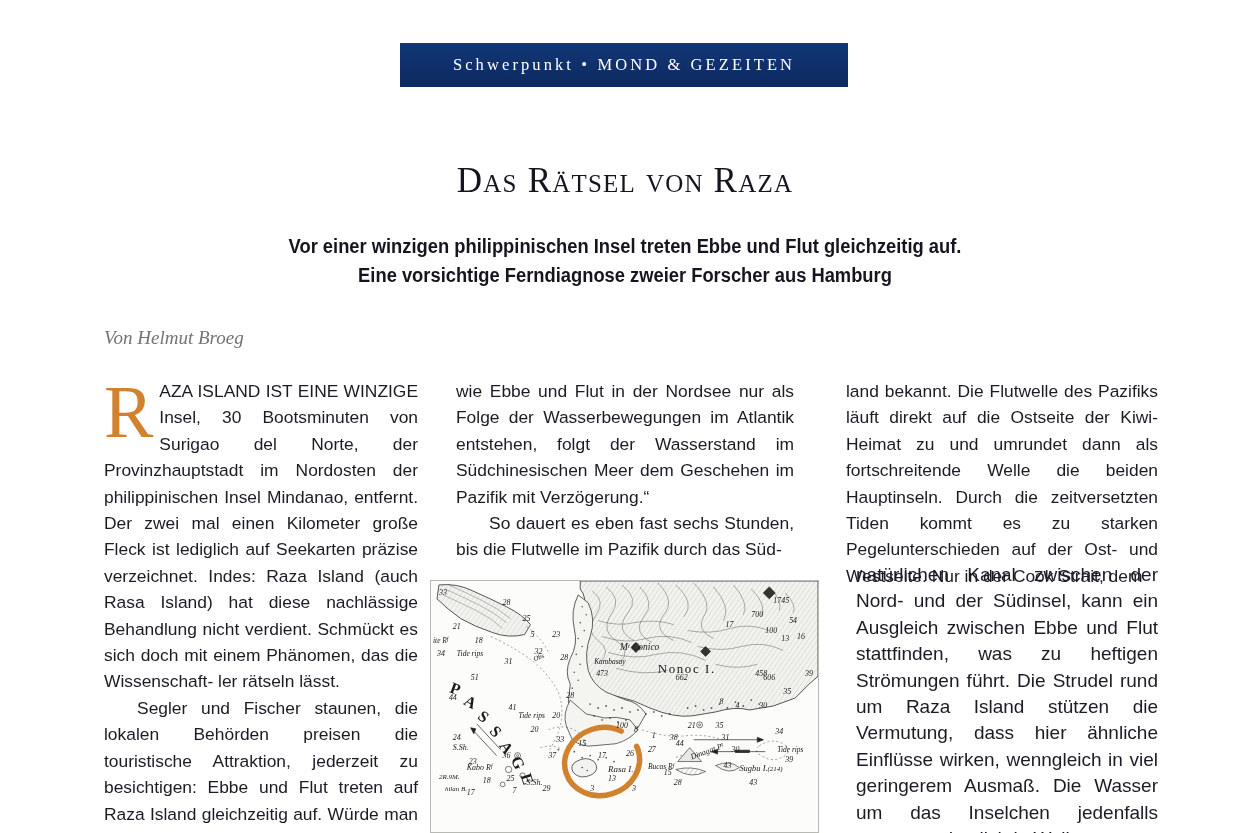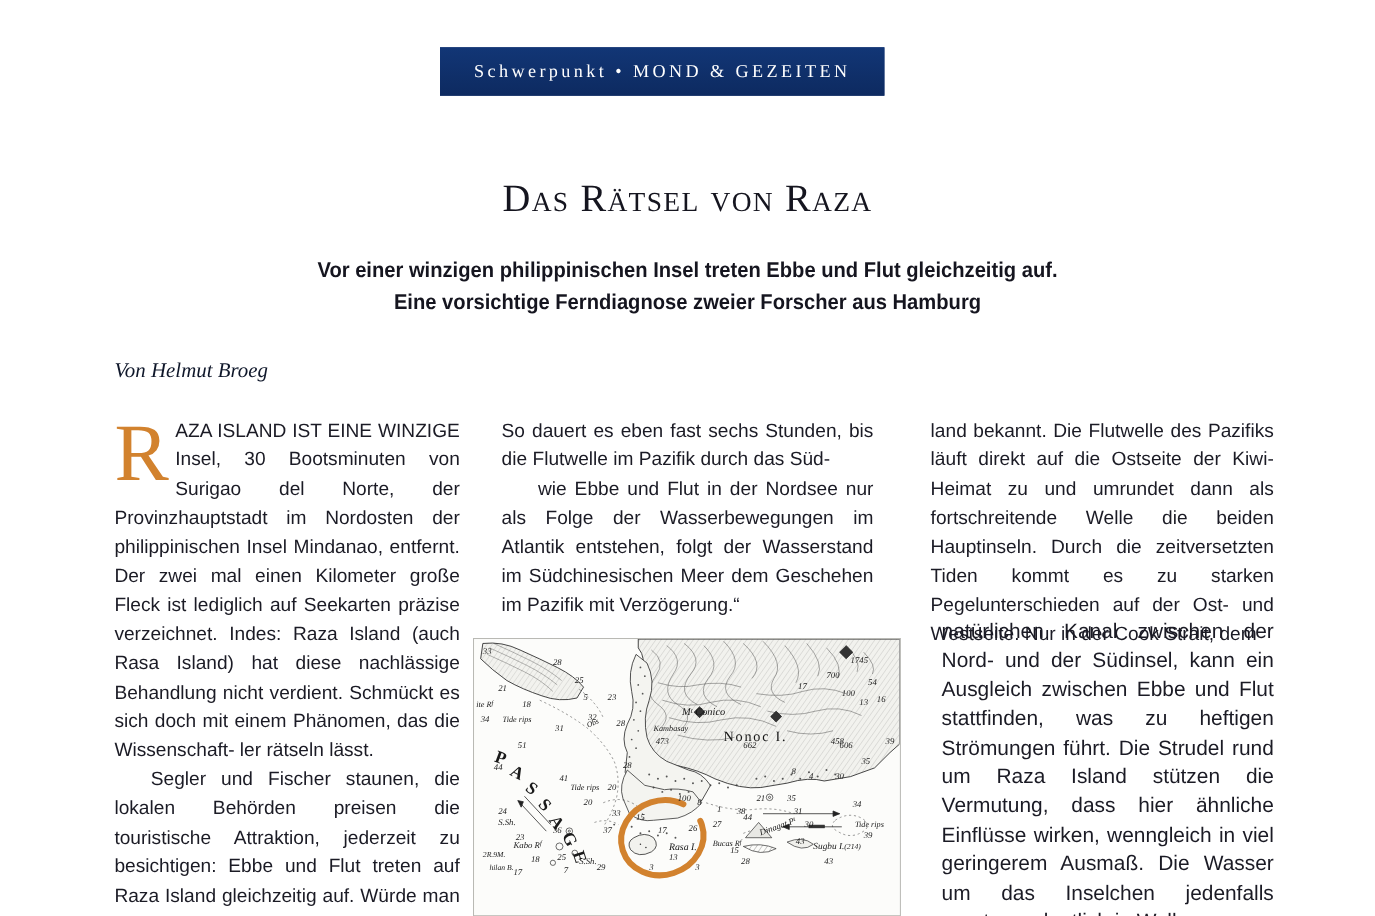--- a/index.html
+++ b/index.html
@@ -14,21 +14,21 @@
     overflow: hidden;
     font-family: "Liberation Serif", "DejaVu Serif", serif;
     color: #1a1a22;
   }
 
   
   .banner-wrap {
     position: absolute;
     left: 400px;
     top: 43px;
-    width: 404px;
+    width: 448px;
     height: 44px;
   }
   .banner {
     width: 100%;
     height: 100%;
     background: #0f2f6b;
     background-image: linear-gradient(180deg, #123676 0%, #0d2a60 100%);
     display: flex;
     align-items: center;
     justify-content: center;
@@ -74,21 +74,21 @@
   .subtitle div { white-space: nowrap; }
 
   
   .byline {
     position: absolute;
     left: 104px;
     top: 327px;
     font-style: italic;
     font-size: 19px;
     font-family: "Liberation Serif", "DejaVu Serif", serif;
-    color: #0f172a;
+    color: #737373;
   }
 
   
   .col {
     position: absolute;
     top: 378px;
     font-family: "Liberation Sans Narrow", "Liberation Sans", "DejaVu Sans", sans-serif;
     font-size: 17.4px;
     line-height: 26.4px;
     text-align: justify;
@@ -159,22 +159,22 @@
 </div>
 
 <div class="byline">Von Helmut Broeg</div>
 
 <div class="col" id="col1">
   <p><span class="dropcap">R</span><span class="lead-caps">AZA ISLAND IST EINE WINZIGE</span><span> Insel, 30 Bootsminuten von Surigao del Norte, der Provinzhauptstadt im Nordosten der philippinischen Insel Mindanao, entfernt. Der zwei mal einen Kilometer große Fleck ist lediglich  auf Seekarten präzise verzeichnet. Indes: Raza Island (auch Rasa Island) hat diese nachlässige Behandlung nicht verdient. Schmückt es sich doch mit einem Phänomen, das die Wissenschaft- ler rätseln lässt.</span></p>
   <p>Segler und Fischer staunen, die lokalen Behörden preisen die touristische Attraktion, jederzeit zu besichtigen: Ebbe und Flut treten auf Raza Island gleichzeitig auf. Würde man hier</p>
 </div>
 
 <div class="col" id="col2">
+  <p>wie Ebbe und Flut in der Nordsee nur als Folge der Wasserbewegungen im Atlantik entstehen, folgt der Wasserstand im Südchinesischen Meer dem Geschehen im Pazifik mit Verzögerung.“</p>
   <p>So dauert es eben fast sechs Stunden, bis die Flutwelle im Pazifik durch das Süd-</p>
-  <p>wie Ebbe und Flut in der Nordsee nur als Folge der Wasserbewegungen im Atlantik entstehen, folgt der Wasserstand im Südchinesischen Meer dem Geschehen im Pazifik mit Verzögerung.“</p>
 </div>
 
 <div class="col" id="col3">
   <p>land bekannt. Die Flutwelle des Pazifiks läuft direkt auf die Ostseite der Kiwi-Heimat zu und umrundet dann als fortschreitende Welle die beiden Hauptinseln. Durch die zeitversetzten Tiden kommt es zu starken Pegelunterschieden auf der Ost- und Westseite. Nur in der Cook Strait, dem</p>
 </div>
 <div class="col3-indent">
   <p>natürlichen Kanal zwischen der Nord- und der Südinsel, kann ein Ausgleich zwischen Ebbe und Flut stattfinden, was zu heftigen Strömungen führt. Die Strudel rund um Raza Island stützen die Vermutung, dass hier ähnliche Einflüsse wirken, wenngleich in viel geringerem Ausmaß. Die Wasser um das Inselchen jedenfalls geraten ordentlich in Wallung.</p>
 </div>
 
 <div class="map-wrap">

